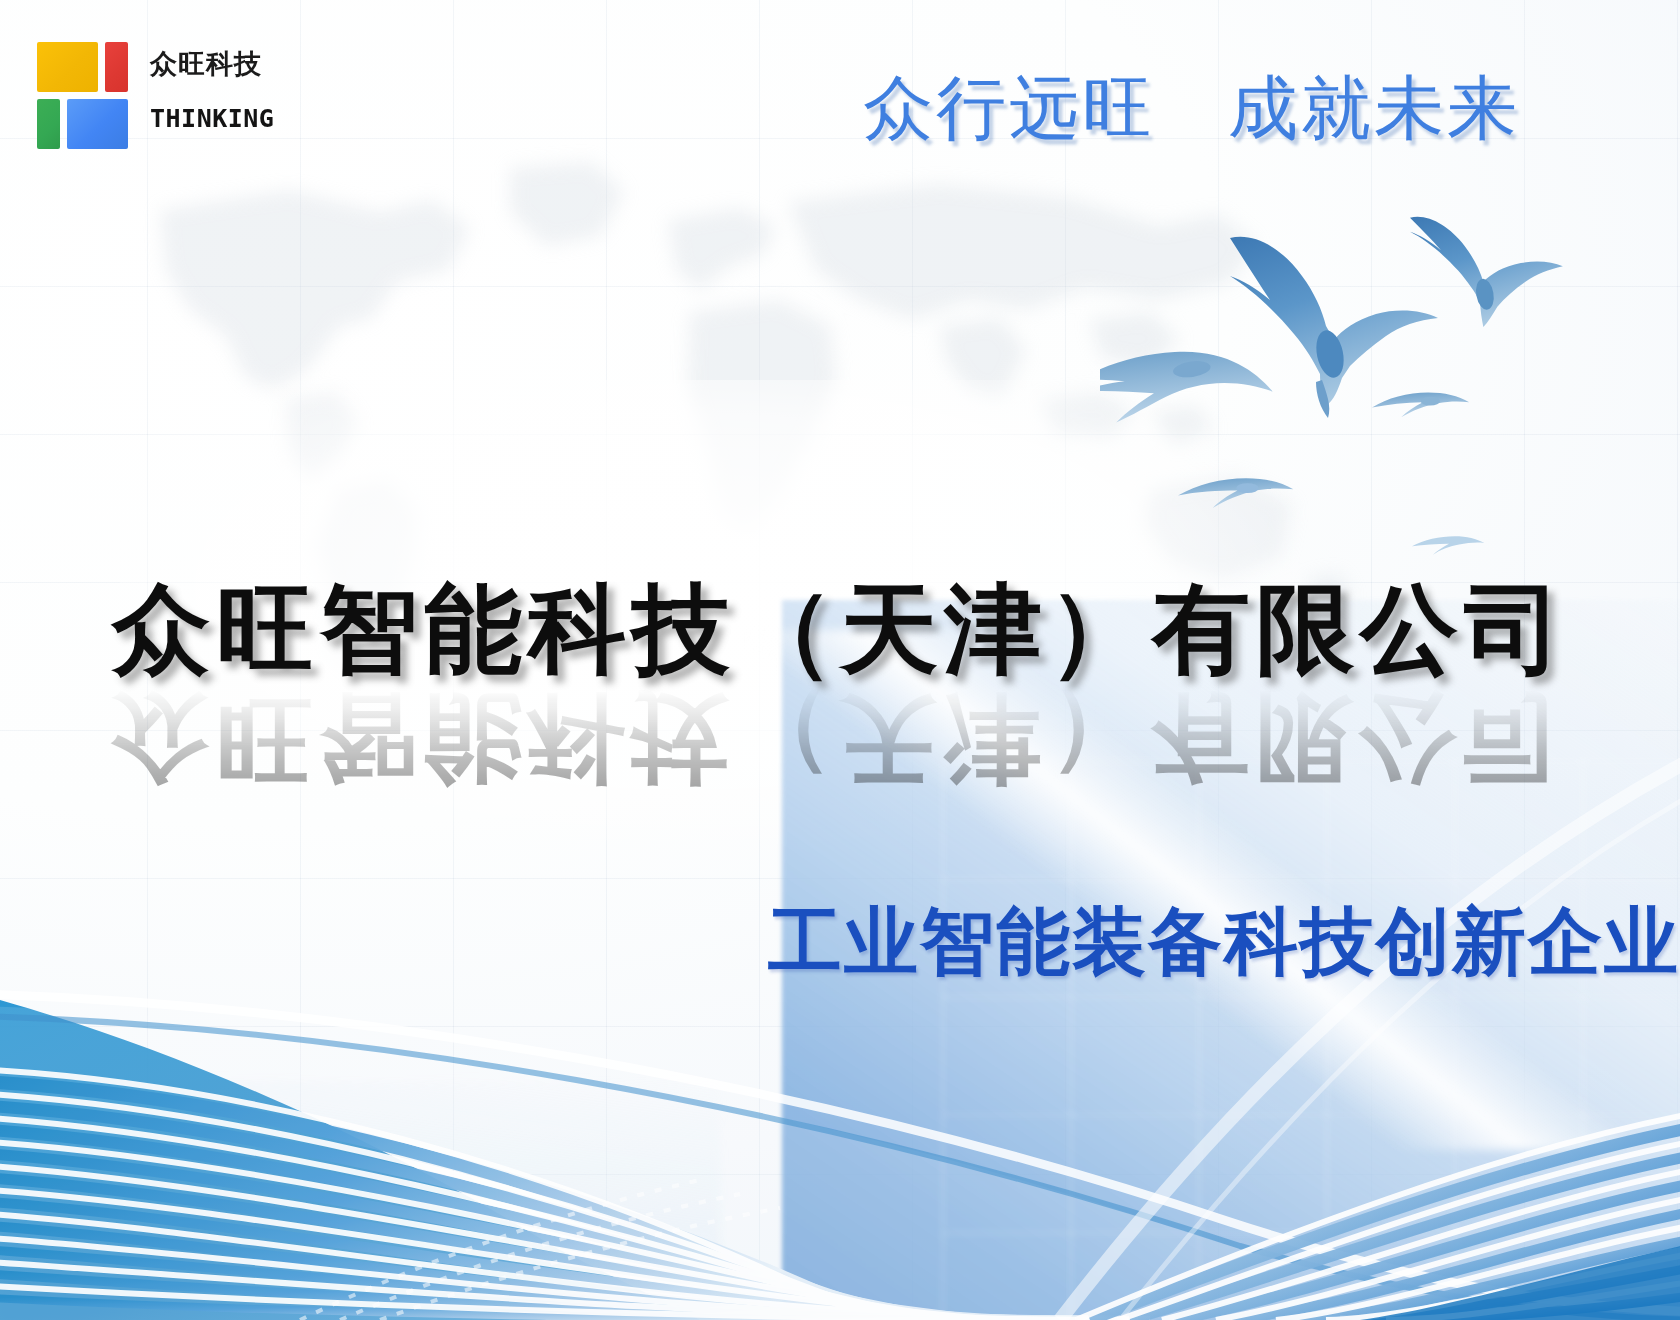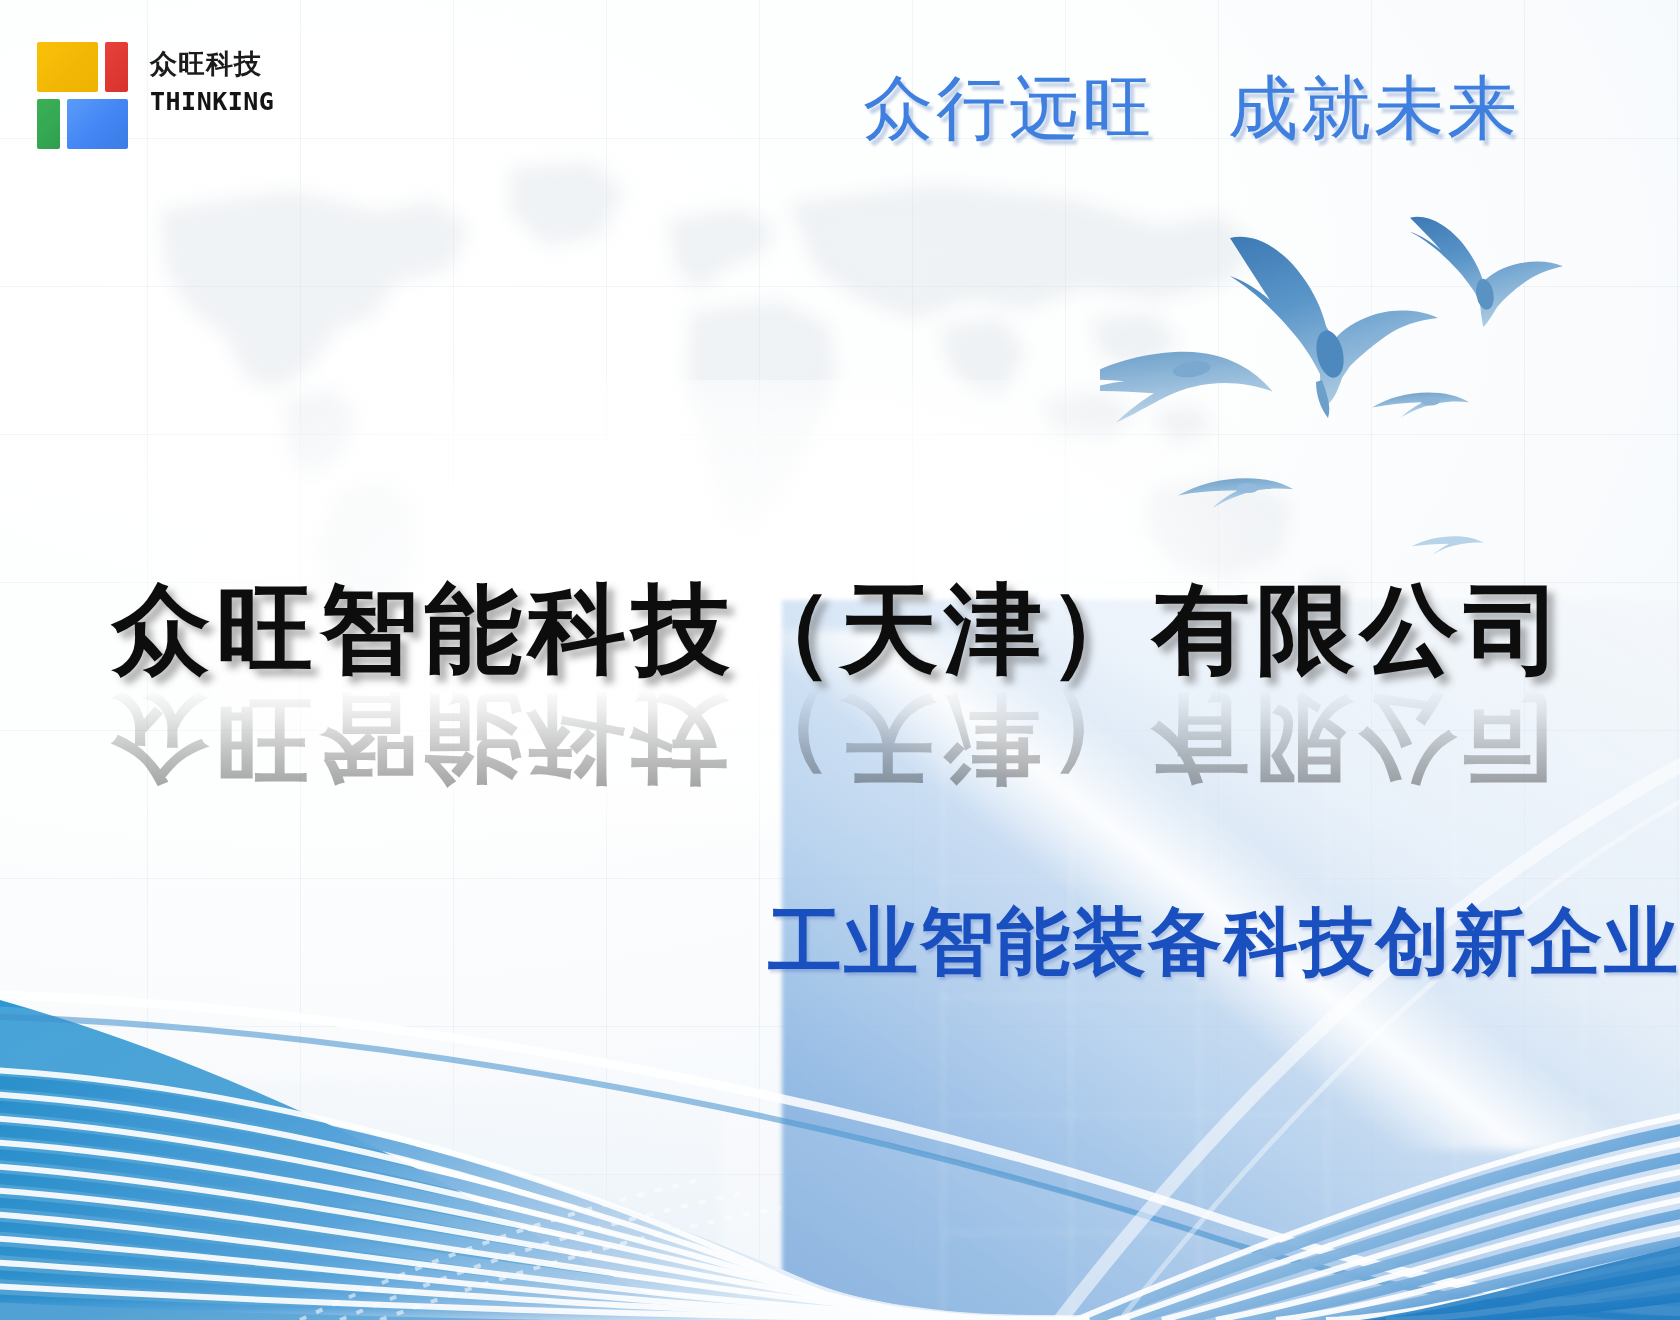--- a/index.html
+++ b/index.html
@@ -134,21 +134,21 @@
   .logo-cn {
     font-family: "Liberation Sans", sans-serif;
     font-size: 27px;
     font-weight: 700;
     color: #1b1b1b;
     letter-spacing: 1px;
     line-height: 1.04;
     white-space: nowrap;
   }
   .logo-en {
-    margin-top: 9px;
+    margin-top: 26px;
     font-family: "DejaVu Sans Mono", monospace;
     font-size: 25px;
     font-weight: 700;
     color: #141414;
     letter-spacing: 0.5px;
     white-space: nowrap;
   }
 
   
   .slogan {

